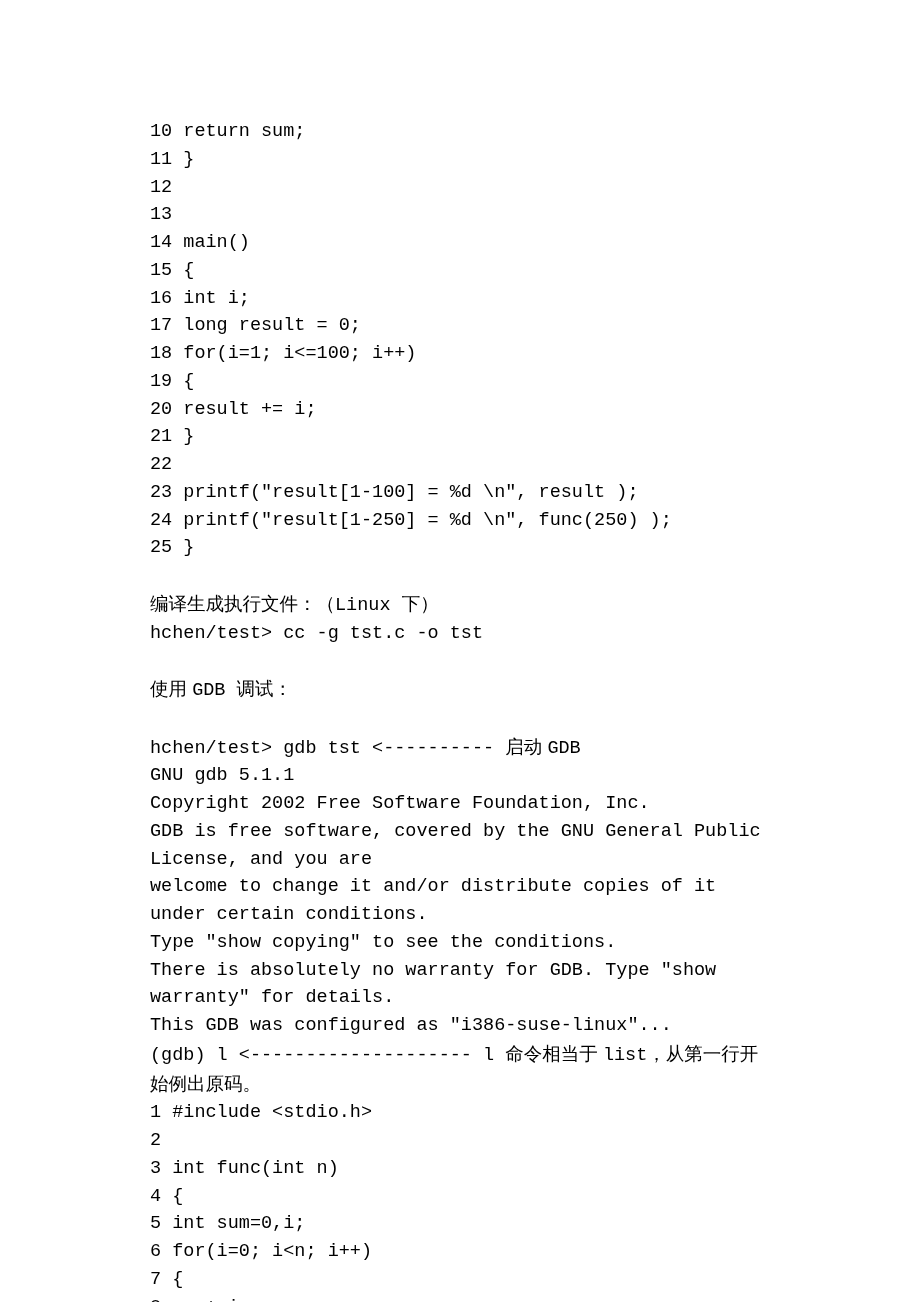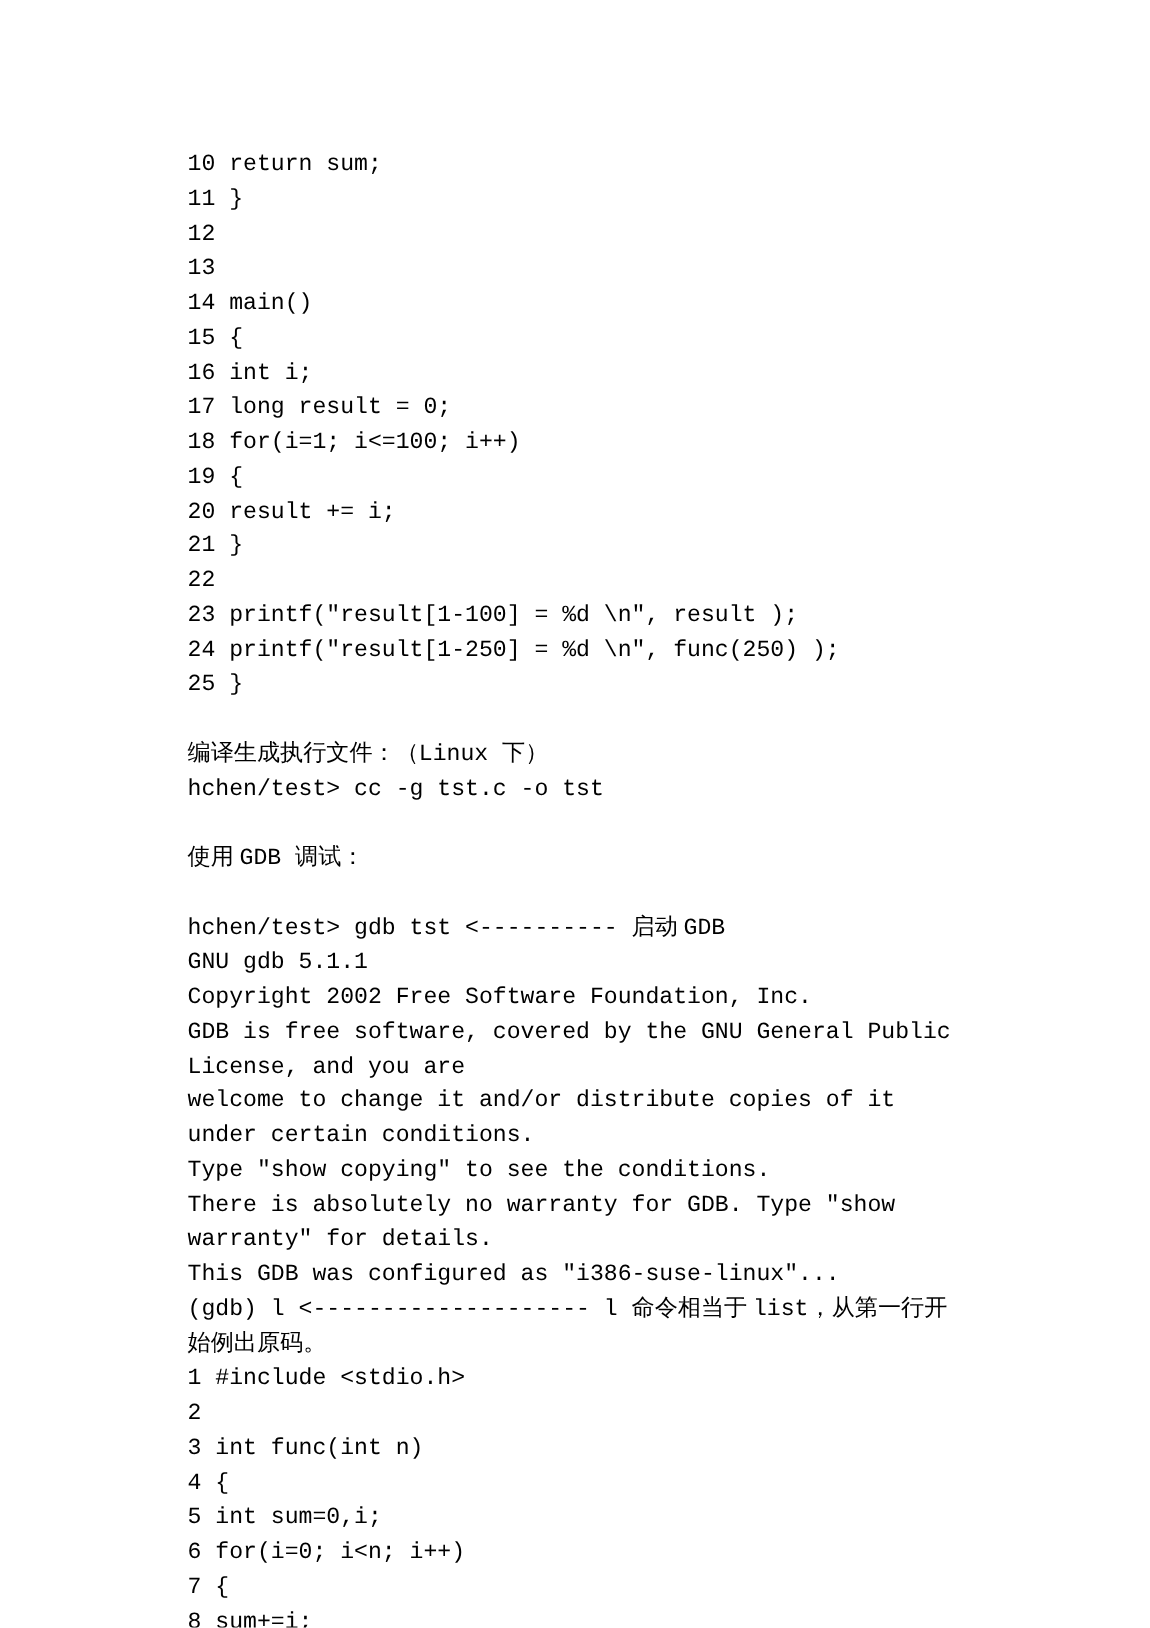--- a/index.html
+++ b/index.html
@@ -11,19 +11,19 @@
     font-size: 18.5px;
     line-height: 1.5;
     color: #000;
     padding: 118px 150px 80px 150px;
   }
   .content {
     white-space: pre-wrap;
     word-break: break-word;
   }
   .cjk {
-    font-family: Liberation Serif, serif;
+    font-family: Liberation Sans, sans-serif;
   }
 </style>
 </head>
 <body>
 
 <div class="content" id="content-root"><div>10 return sum;</div><div>11 }</div><div>12</div><div>13</div><div>14 main()</div><div>15 {</div><div>16 int i;</div><div>17 long result = 0;</div><div>18 for(i=1; i&lt;=100; i++)</div><div>19 {</div><div>20 result += i;</div><div>21 }</div><div>22</div><div>23 printf("result[1-100] = %d \n", result );</div><div>24 printf("result[1-250] = %d \n", func(250) );</div><div>25 }</div><div>&nbsp;</div><div><span class="cjk">编译生成执行文件：（</span><span>Linux </span><span class="cjk">下）</span></div><div>hchen/test&gt; cc -g tst.c -o tst</div><div>&nbsp;</div><div><span class="cjk">使用 </span><span>GDB </span><span class="cjk">调试：</span></div><div>&nbsp;</div><div><span>hchen/test&gt; gdb tst &lt;---------- </span><span class="cjk">启动 </span><span>GDB</span></div><div>GNU gdb 5.1.1</div><div>Copyright 2002 Free Software Foundation, Inc.</div><div>GDB is free software, covered by the GNU General Public License, and you are</div><div>welcome to change it and/or distribute copies of it under certain conditions.</div><div>Type "show copying" to see the conditions.</div><div>There is absolutely no warranty for GDB. Type "show warranty" for details.</div><div>This GDB was configured as "i386-suse-linux"...</div><div><span>(gdb) l &lt;-------------------- l </span><span class="cjk">命令相当于 </span><span>list</span><span class="cjk">，从第一行开始例出原码。</span></div><div>1 #include &lt;stdio.h&gt;</div><div>2</div><div>3 int func(int n)</div><div>4 {</div><div>5 int sum=0,i;</div><div>6 for(i=0; i&lt;n; i++)</div><div>7 {</div><div>8 sum+=i;</div></div>
 
 </body></html>

